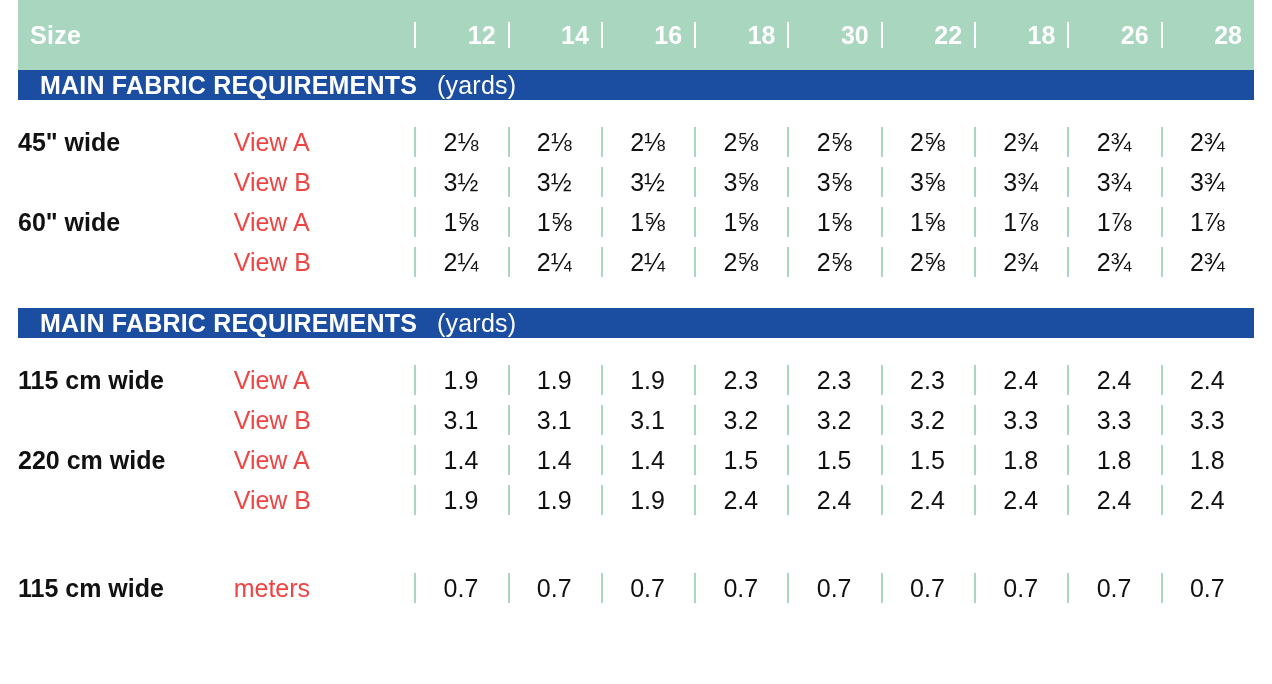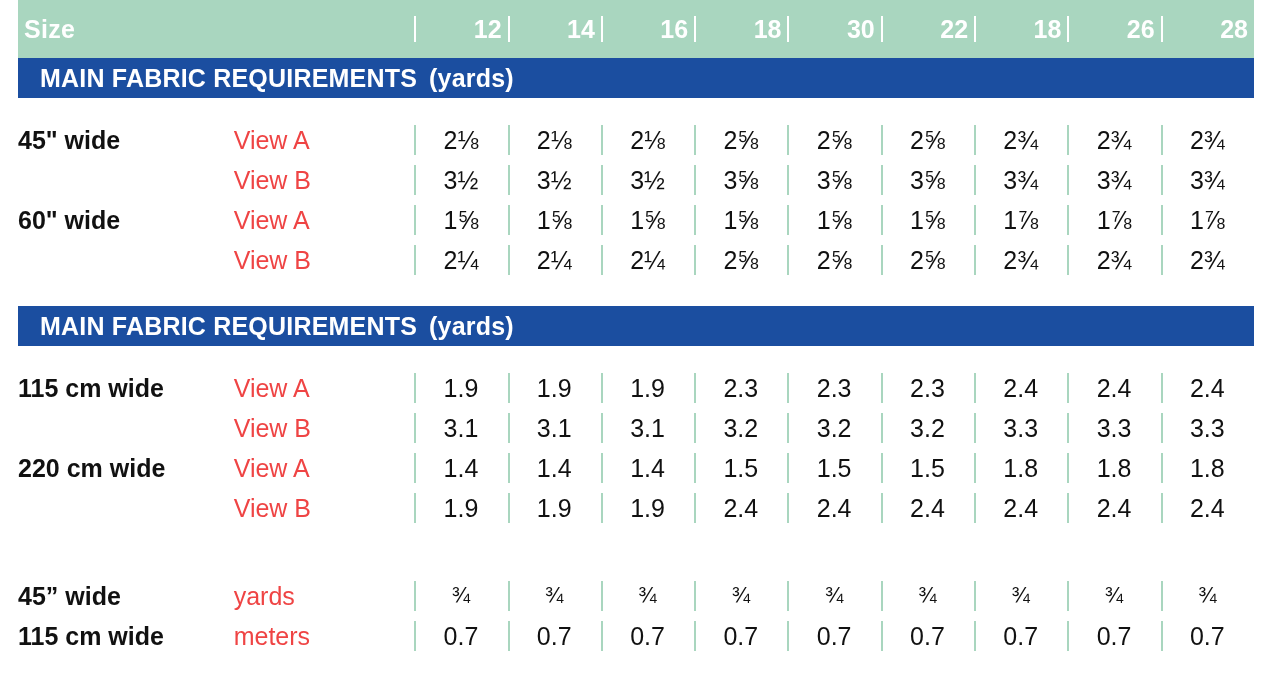--- a/index.html
+++ b/index.html
@@ -31,21 +31,21 @@
   
   col.c-label { width: 215px; }
   col.c-view  { width: 180px; }
   col.c-size  { width: 93px; }
 
   
   .hdr-row td {
     background: #a9d6bf;
     height: 46px;
     vertical-align: middle;
-    padding: 6px;
+    padding: 12px;
   }
   .hdr-size-label {
     color: #ffffff;
     font-size: 25px;
     font-weight: bold;
     padding-left: 22px;
     letter-spacing: .3px;
   }
   .hdr-num {
     color: #ffffff;
@@ -64,34 +64,34 @@
     height: 26px;
     background: #ffffff;
   }
 
   
   .bar-row td {
     padding: 0;
   }
   .bar {
     background: #1b4ea0;
-    height: 40px;
+    height: 30px;
     display: flex;
     align-items: center;
     padding-left: 22px;
     color: #ffffff;
     font-size: 25px;
     letter-spacing: .2px;
   }
   .bar .strong {
     font-weight: bold;
   }
   .bar .light {
-    font-weight: bold;
-    margin-left: 12px;
+    font-weight: normal;
+    margin-left: 20px;
   }
 
   
   .data-row td {
     height: 40px;
     vertical-align: middle;
     padding: 0;
   }
   .row-label {
     font-size: 25px;
@@ -293,33 +293,20 @@
           <td class="cell">2.4</td>
           <td class="cell">2.4</td>
         </tr>
         <tr class="spacer-row tall">
           <td colspan="11"></td>
         </tr>
         <tr class="spacer-row">
           <td colspan="11"></td>
         </tr>
         <tr class="data-row">
-          <td class="row-label">45” wide</td>
-          <td class="row-view">yards</td>
-          <td class="cell small">¾</td>
-          <td class="cell small">¾</td>
-          <td class="cell small">¾</td>
-          <td class="cell small">¾</td>
-          <td class="cell small">¾</td>
-          <td class="cell small">¾</td>
-          <td class="cell small">¾</td>
-          <td class="cell small">¾</td>
-          <td class="cell small">¾</td>
-        </tr>
-        <tr class="data-row">
           <td class="row-label">115 cm wide</td>
           <td class="row-view">meters</td>
           <td class="cell">0.7</td>
           <td class="cell">0.7</td>
           <td class="cell">0.7</td>
           <td class="cell">0.7</td>
           <td class="cell">0.7</td>
           <td class="cell">0.7</td>
           <td class="cell">0.7</td>
           <td class="cell">0.7</td>

